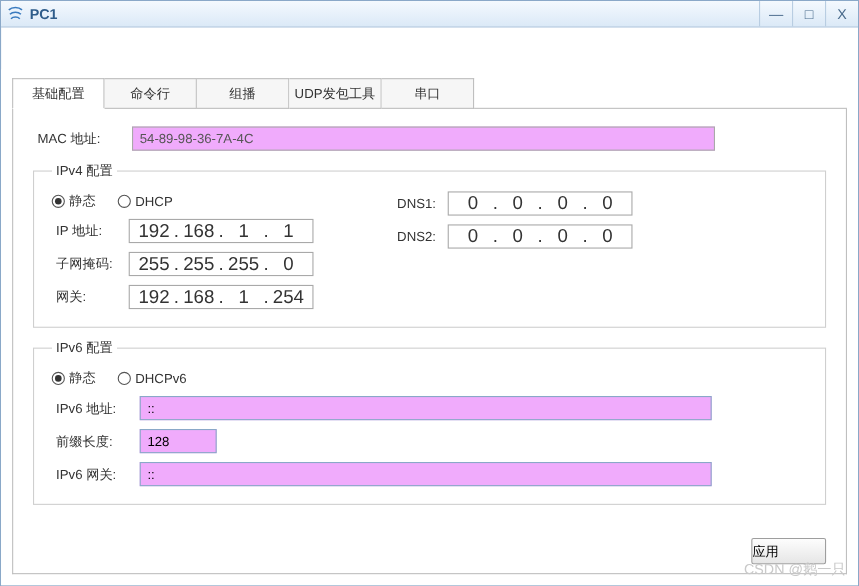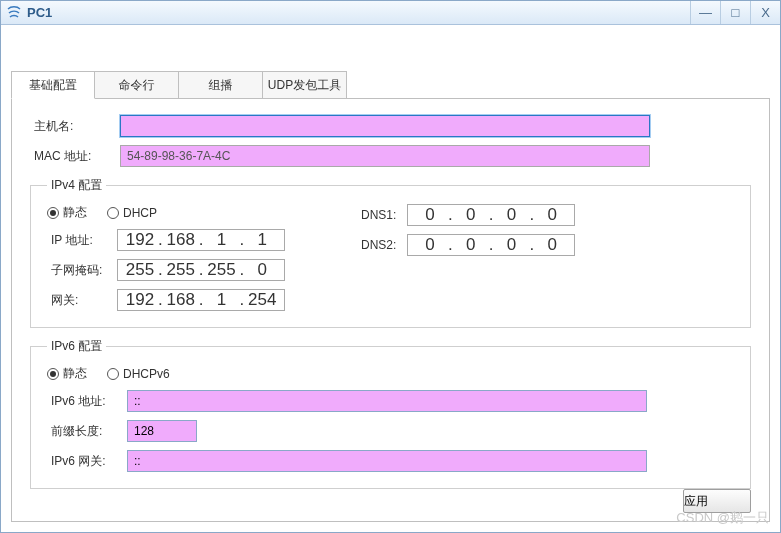--- a/index.html
+++ b/index.html
@@ -54,29 +54,26 @@
       <div class="winbtn">X</div>
     </div>
   </div>
 
   <div class="client">
     <div class="tabbar">
       <div class="tab active">基础配置</div>
       <div class="tab">命令行</div>
       <div class="tab">组播</div>
       <div class="tab">UDP发包工具</div>
+      <div class="tab">串口</div>
       <div class="tabfill"></div>
     </div>
 
     <div class="tabpage">
 
-      <div class="row">
-        <div class="lbl">主机名:</div>
-        <input class="textin wide focus" value="" style="">
-      </div>
       <div class="row">
         <div class="lbl">MAC 地址:</div>
         <input class="textin wide ro" readonly="" value="54-89-98-36-7A-4C" style="">
       </div>
 
       <fieldset class="grp">
         <legend>IPv4 配置</legend>
         <div class="cols">
           <div class="colL">
             <div class="row">

